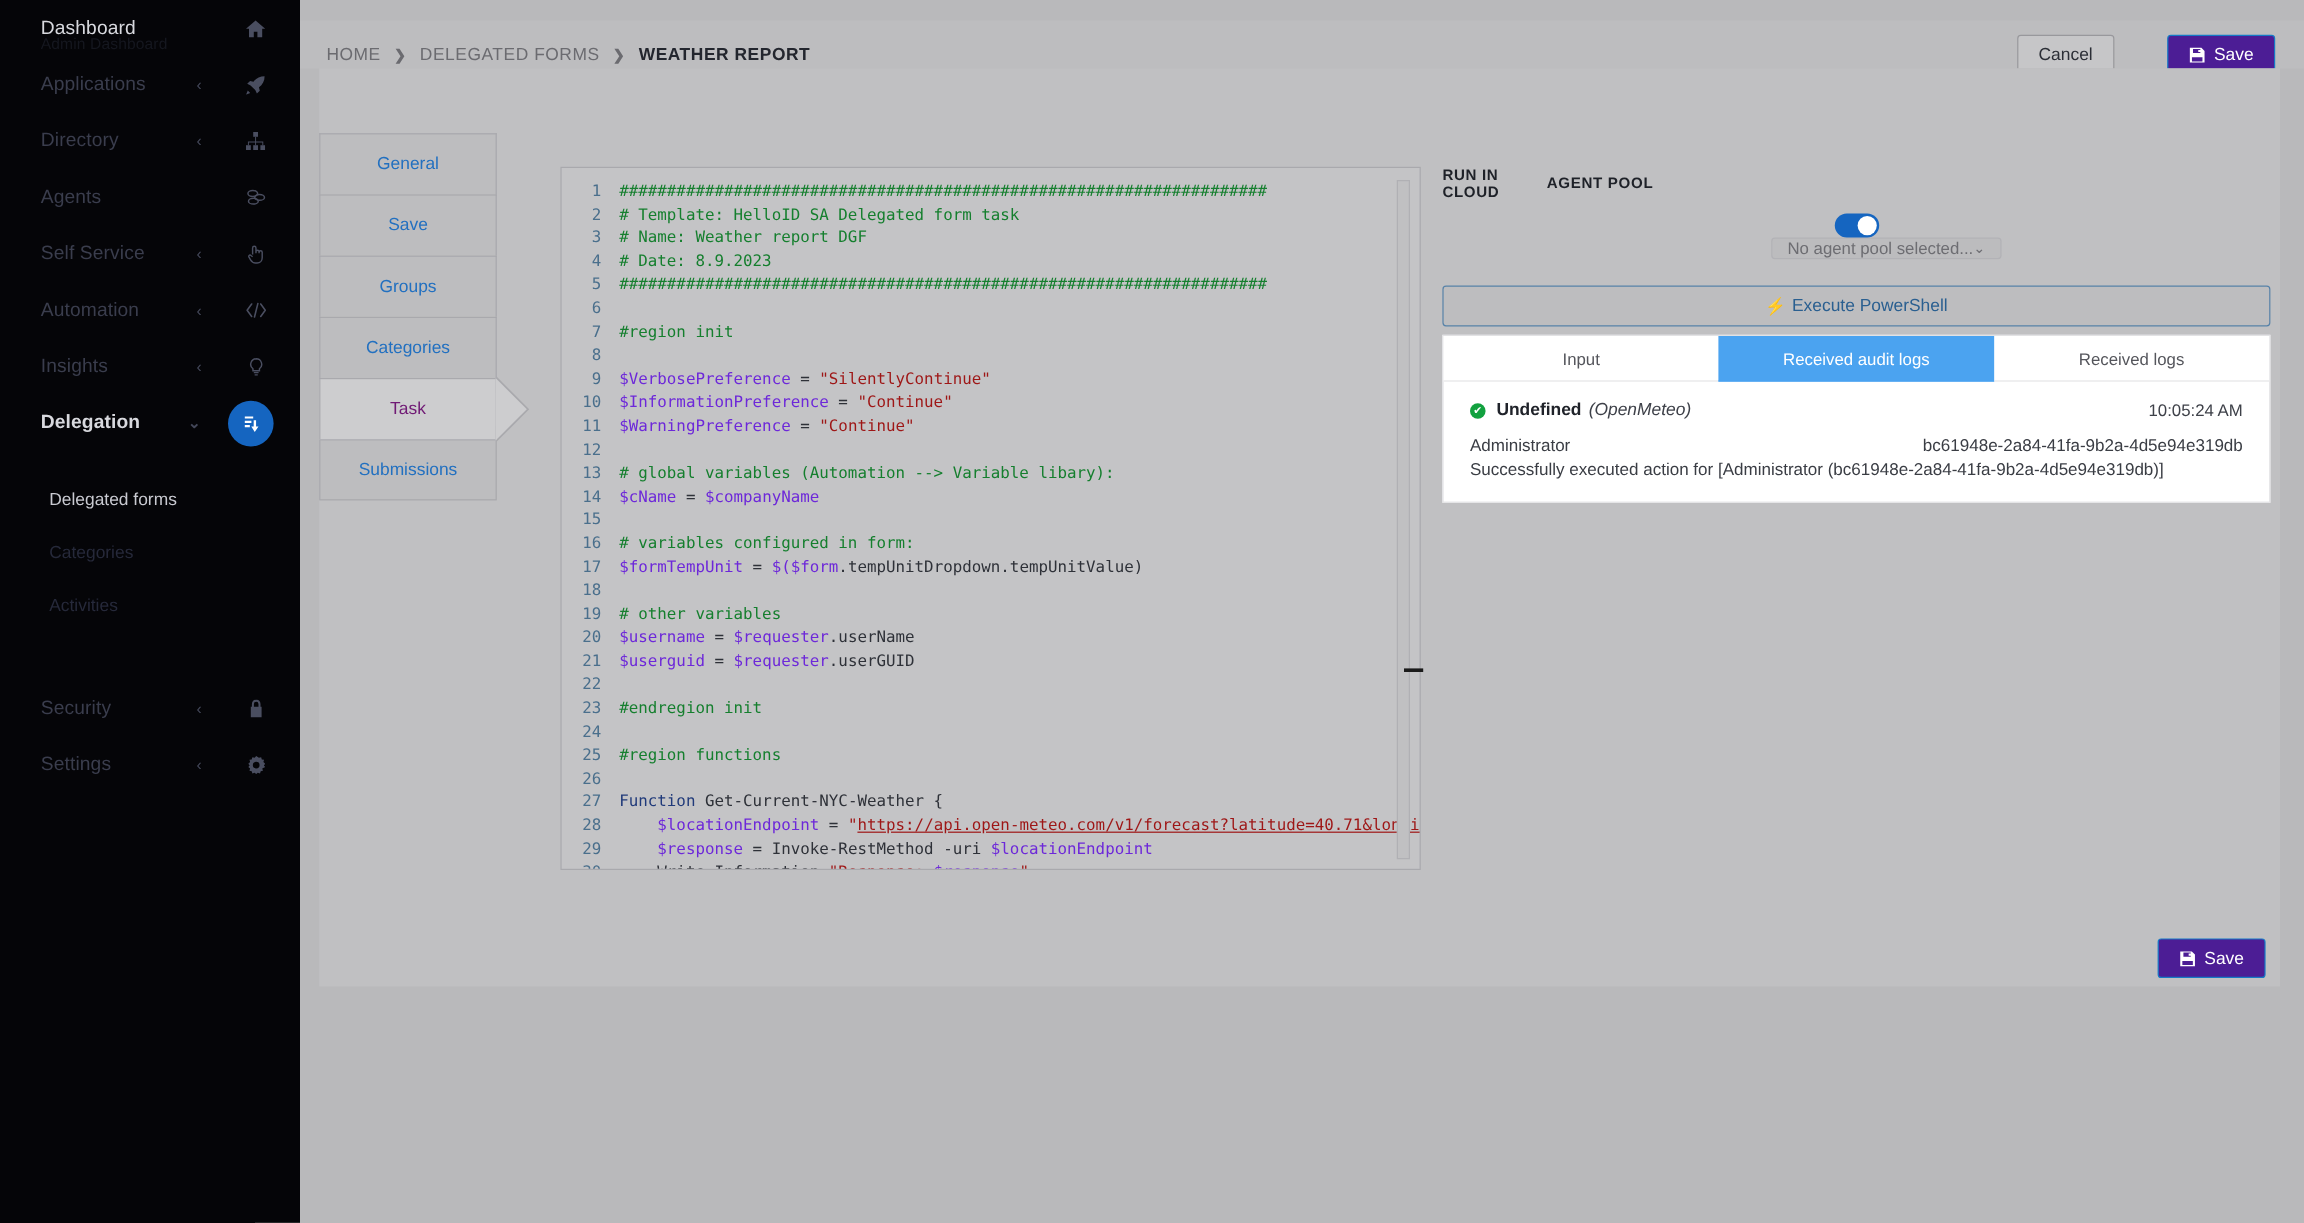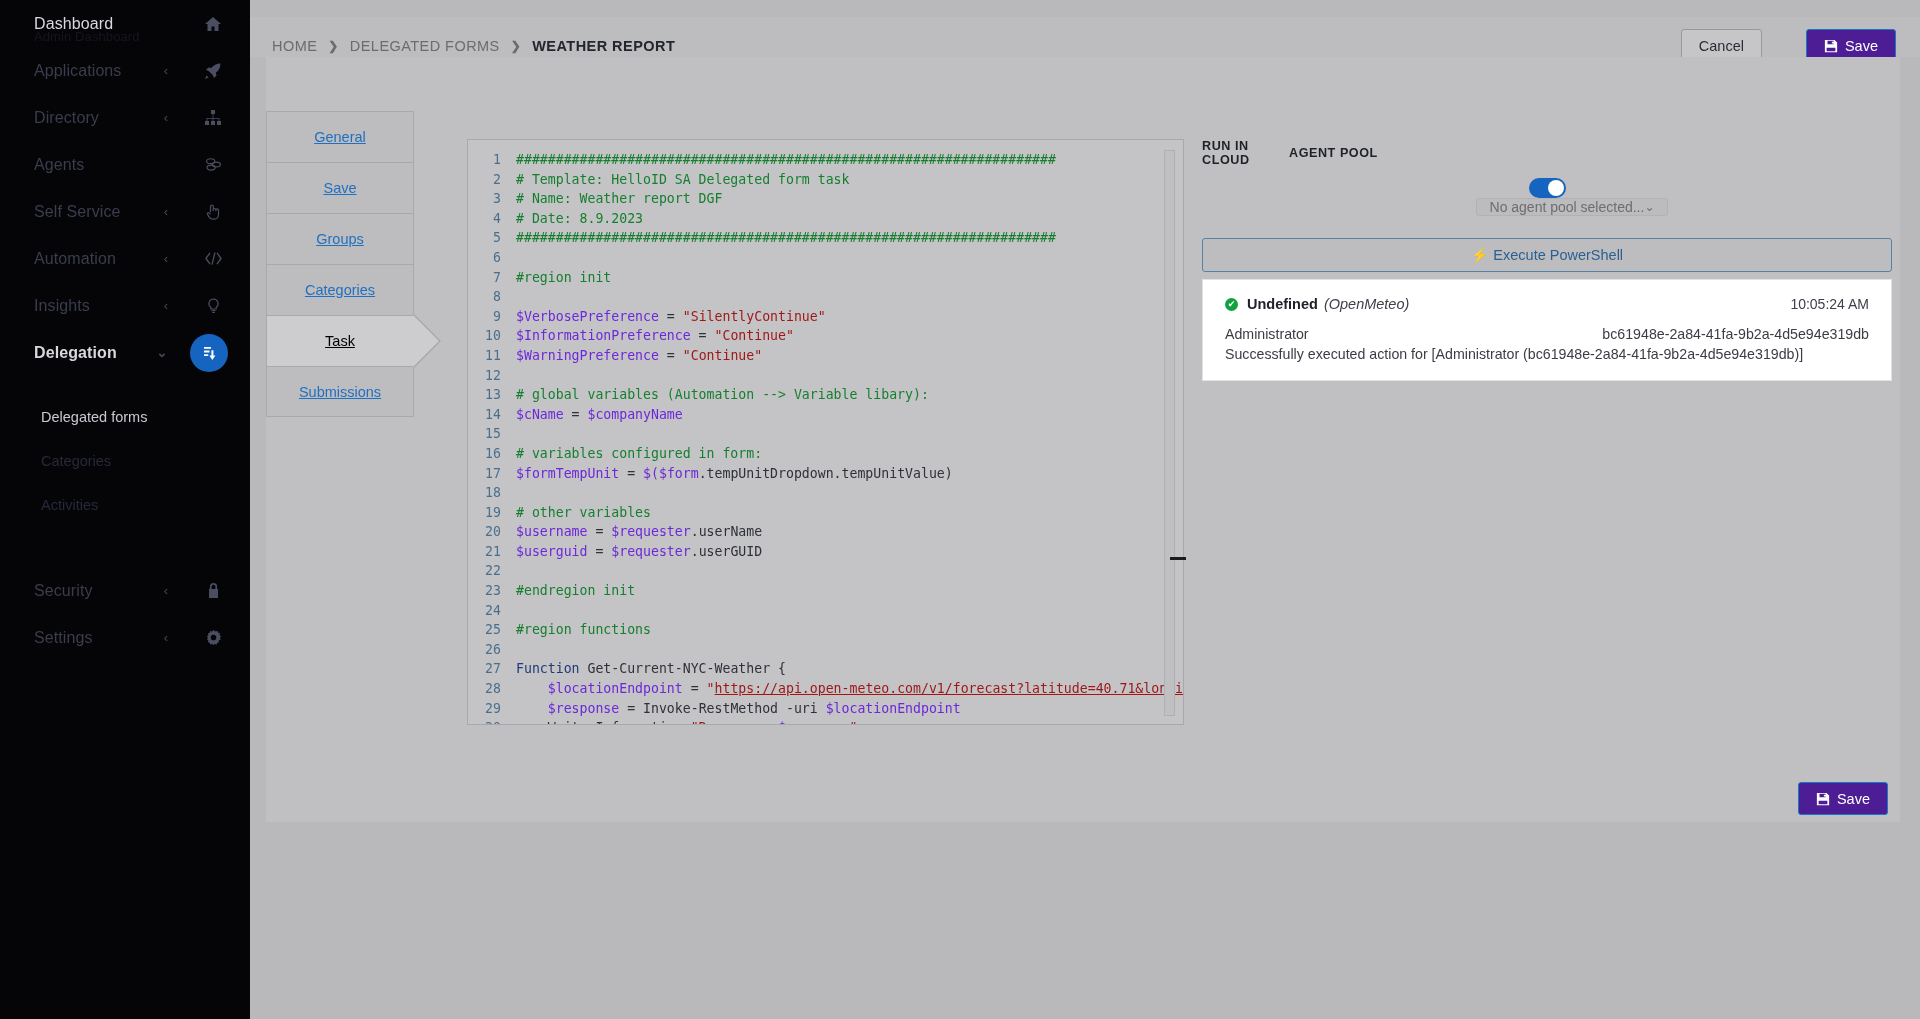--- a/index.html
+++ b/index.html
@@ -116,25 +116,25 @@
     position: absolute; left: 0; top: 54px;
     width: 148px;
   }
   .vtab {
     position: relative;
     height: 51px; width: 148px;
     background: #bdbdbf;
     border: 1px solid #a9a9ad;
     border-bottom: none;
     display: flex; align-items: center; justify-content: center;
-    color: #2270c0; font-size: 14.5px; cursor: pointer; text-decoration: underline;
+    color: #2270c0; font-size: 14.5px; cursor: pointer;
   }
   .vtab:last-child { border-bottom: 1px solid #a9a9ad; }
   .vtab.active {
-    background: #cdcdcf; color: #000000; z-index: 3;
+    background: #cdcdcf; color: #701a75; z-index: 3;
   }
   .vtab.active::after {
     content: ""; position: absolute;
     right: -26px; top: -1px;
     width: 0; height: 0;
     border-top: 26px solid transparent;
     border-bottom: 26px solid transparent;
     border-left: 26px solid #cdcdcf;
   }
   .vtab.active::before {
@@ -466,20 +466,31 @@
           <span class="chev">⌄</span>
         </div>
       </div>
 
       <div id="exec-btn">
         <span class="bolt">⚡</span>
         <span>Execute PowerShell</span>
       </div>
 
       <div id="logbox">
+        <div id="logtabs">
+            <div class="ltab">
+              <span>Input</span>
+            </div>
+            <div class="ltab active">
+              <span>Received audit logs</span>
+            </div>
+            <div class="ltab">
+              <span>Received logs</span>
+            </div>
+          </div>
         <div id="logbody">
           <div class="log-head">
             <span class="chk">✔</span>
             <span class="log-status">Undefined</span>
             <span class="log-source">(OpenMeteo)</span>
             <span class="log-time">10:05:24 AM</span>
           </div>
           <div class="log-row">
             <span>Administrator</span>
             <span class="log-guid">bc61948e-2a84-41fa-9b2a-4d5e94e319db</span>

